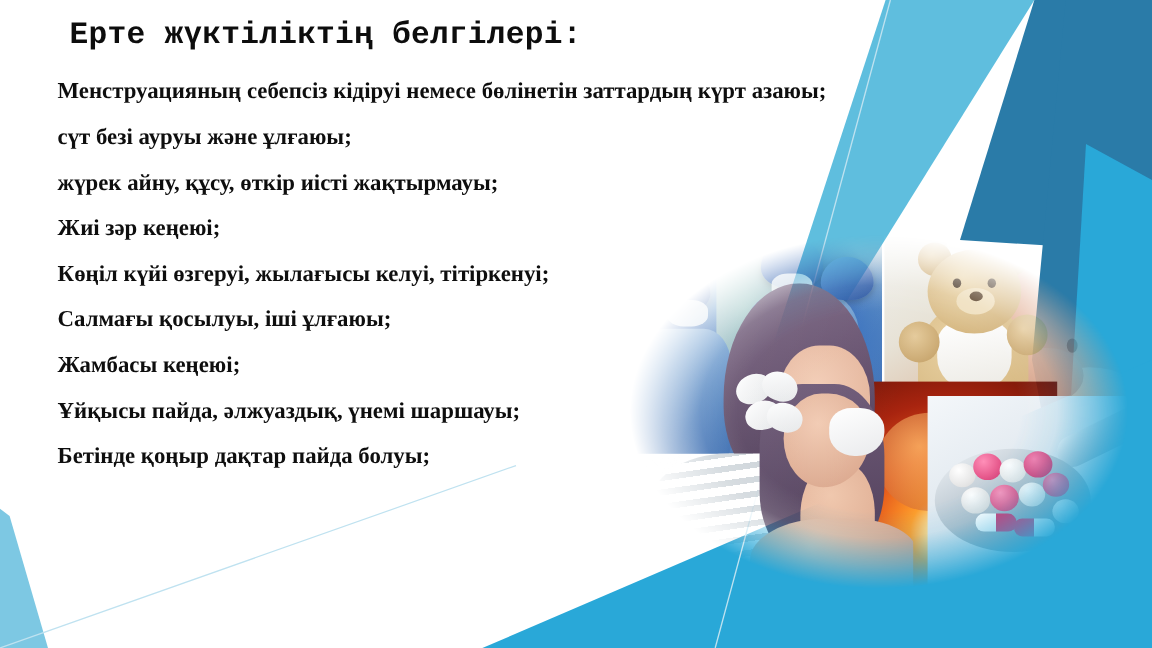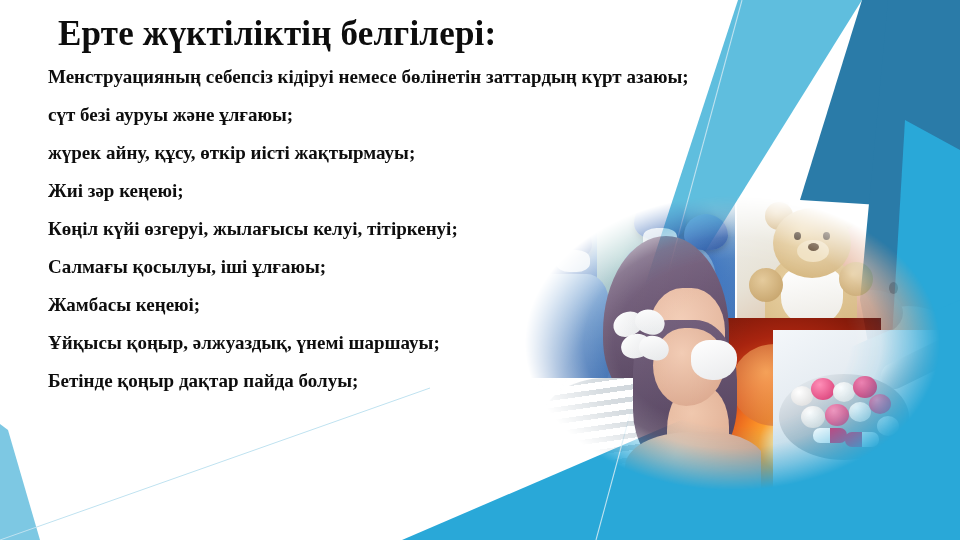--- a/index.html
+++ b/index.html
@@ -10,23 +10,23 @@
   }
   .slide{position:absolute;inset:0;overflow:hidden;background:#fff;}
 
   
   .deco{position:absolute;inset:0;pointer-events:none;}
   .deco svg{display:block;width:960px;height:540px;}
 
   
   .title{
     position:absolute;left:58px;top:14px;
-    font-size:35px;font-weight:bold;color:#0d0d0d;
+    font-size:26px;font-weight:bold;color:#0d0d0d;
     letter-spacing:0.2px;white-space:nowrap;
-    font-family:Liberation Serif, serif;
+    font-family:Liberation Mono, monospace;
   }
   .bullets{
     position:absolute;left:48px;top:58px;width:800px;
   }
   .bullet{
     font-size:19px;font-weight:bold;color:#0e0e0e;
     line-height:38px;height:38px;white-space:nowrap;
     font-family:"Liberation Serif","DejaVu Serif",serif;
   }
 
@@ -271,17 +271,17 @@
   <div class="title">Ерте жүктіліктің белгілері:</div>
 
   <div class="bullets">
     <div class="bullet">Менструацияның себепсіз кідіруі немесе бөлінетін заттардың күрт азаюы;</div>
     <div class="bullet">сүт безі ауруы және ұлғаюы;</div>
     <div class="bullet">жүрек айну, құсу, өткір иісті жақтырмауы;</div>
     <div class="bullet">Жиі зәр кеңеюі;</div>
     <div class="bullet">Көңіл күйі өзгеруі, жылағысы келуі, тітіркенуі;</div>
     <div class="bullet"> Салмағы қосылуы, іші ұлғаюы;</div>
     <div class="bullet">Жамбасы кеңеюі;</div>
-    <div class="bullet">Ұйқысы қоңыр, әлжуаздық, үнемі шаршауы;</div>
+    <div class="bullet">Ұйқысы пайда, әлжуаздық, үнемі шаршауы;</div>
     <div class="bullet">Бетінде қоңыр дақтар пайда болуы;</div>
   </div>
 
 </div>
 
 </body></html>

